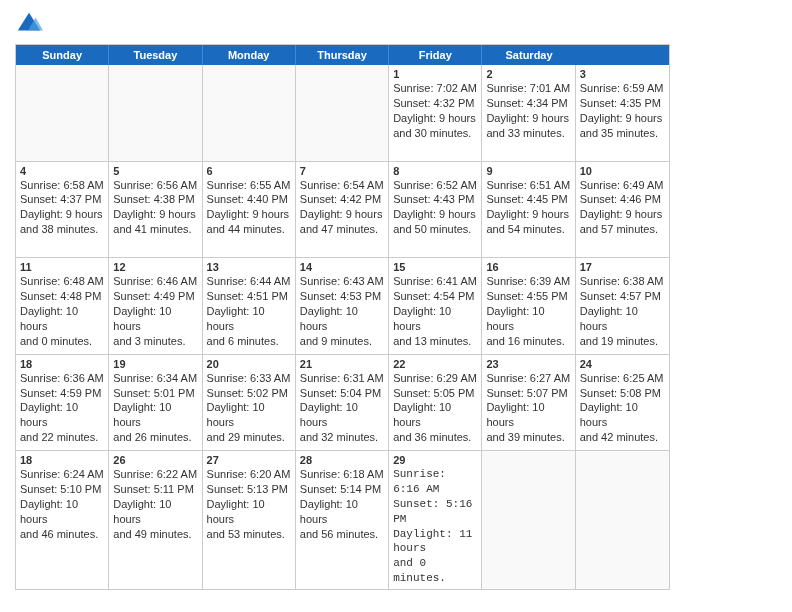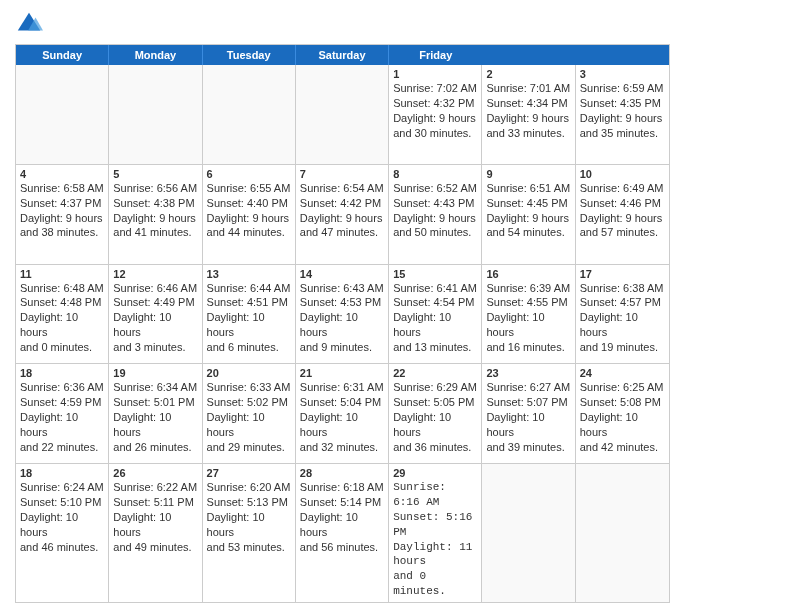--- a/index.html
+++ b/index.html
@@ -8,21 +8,21 @@
       height: 612px;
       font-family: Arial, sans-serif;
       background: #fff;
       overflow: hidden;
     }
     .page {
       width: 685px;
       height: 612px;
       display: flex;
       flex-direction: column;
-      padding: 10px 15px 9px 15px;
+      padding: 10px 15px 22px 15px;
     }
     .header {
       display: flex;
       justify-content: space-between;
       align-items: flex-start;
       margin-bottom: 6px;
     }
     .logo {
       display: flex;
       align-items: center;
@@ -134,24 +134,25 @@
     </div>
     <div class="title-block">
       <div class="main-title"></div>
       <div class="subtitle"></div>
     </div>
   </div>
 
   <div class="calendar">
     <div class="cal-header-row">
     <div class="cal-header-cell">Sunday</div>
+        <div class="cal-header-cell">Tuesday</div>
         <div class="cal-header-cell">Monday</div>
-        <div class="cal-header-cell">Tuesday</div>
+        <div class="cal-header-cell">Thursday</div>
+        <div class="cal-header-cell">Friday</div>
         <div class="cal-header-cell">Saturday</div>
-        <div class="cal-header-cell">Friday</div>
       </div>
     <div class="cal-body">
     <div class="cal-row">
           <div class="cal-cell empty"></div>
           <div class="cal-cell empty"></div>
           <div class="cal-cell empty"></div>
           <div class="cal-cell empty"></div>
           <div class="cal-cell">
             <span class="day-num">1</span>
             <div class="day-info" style="white-space: pre-line;">Sunrise: 7:02 AM

